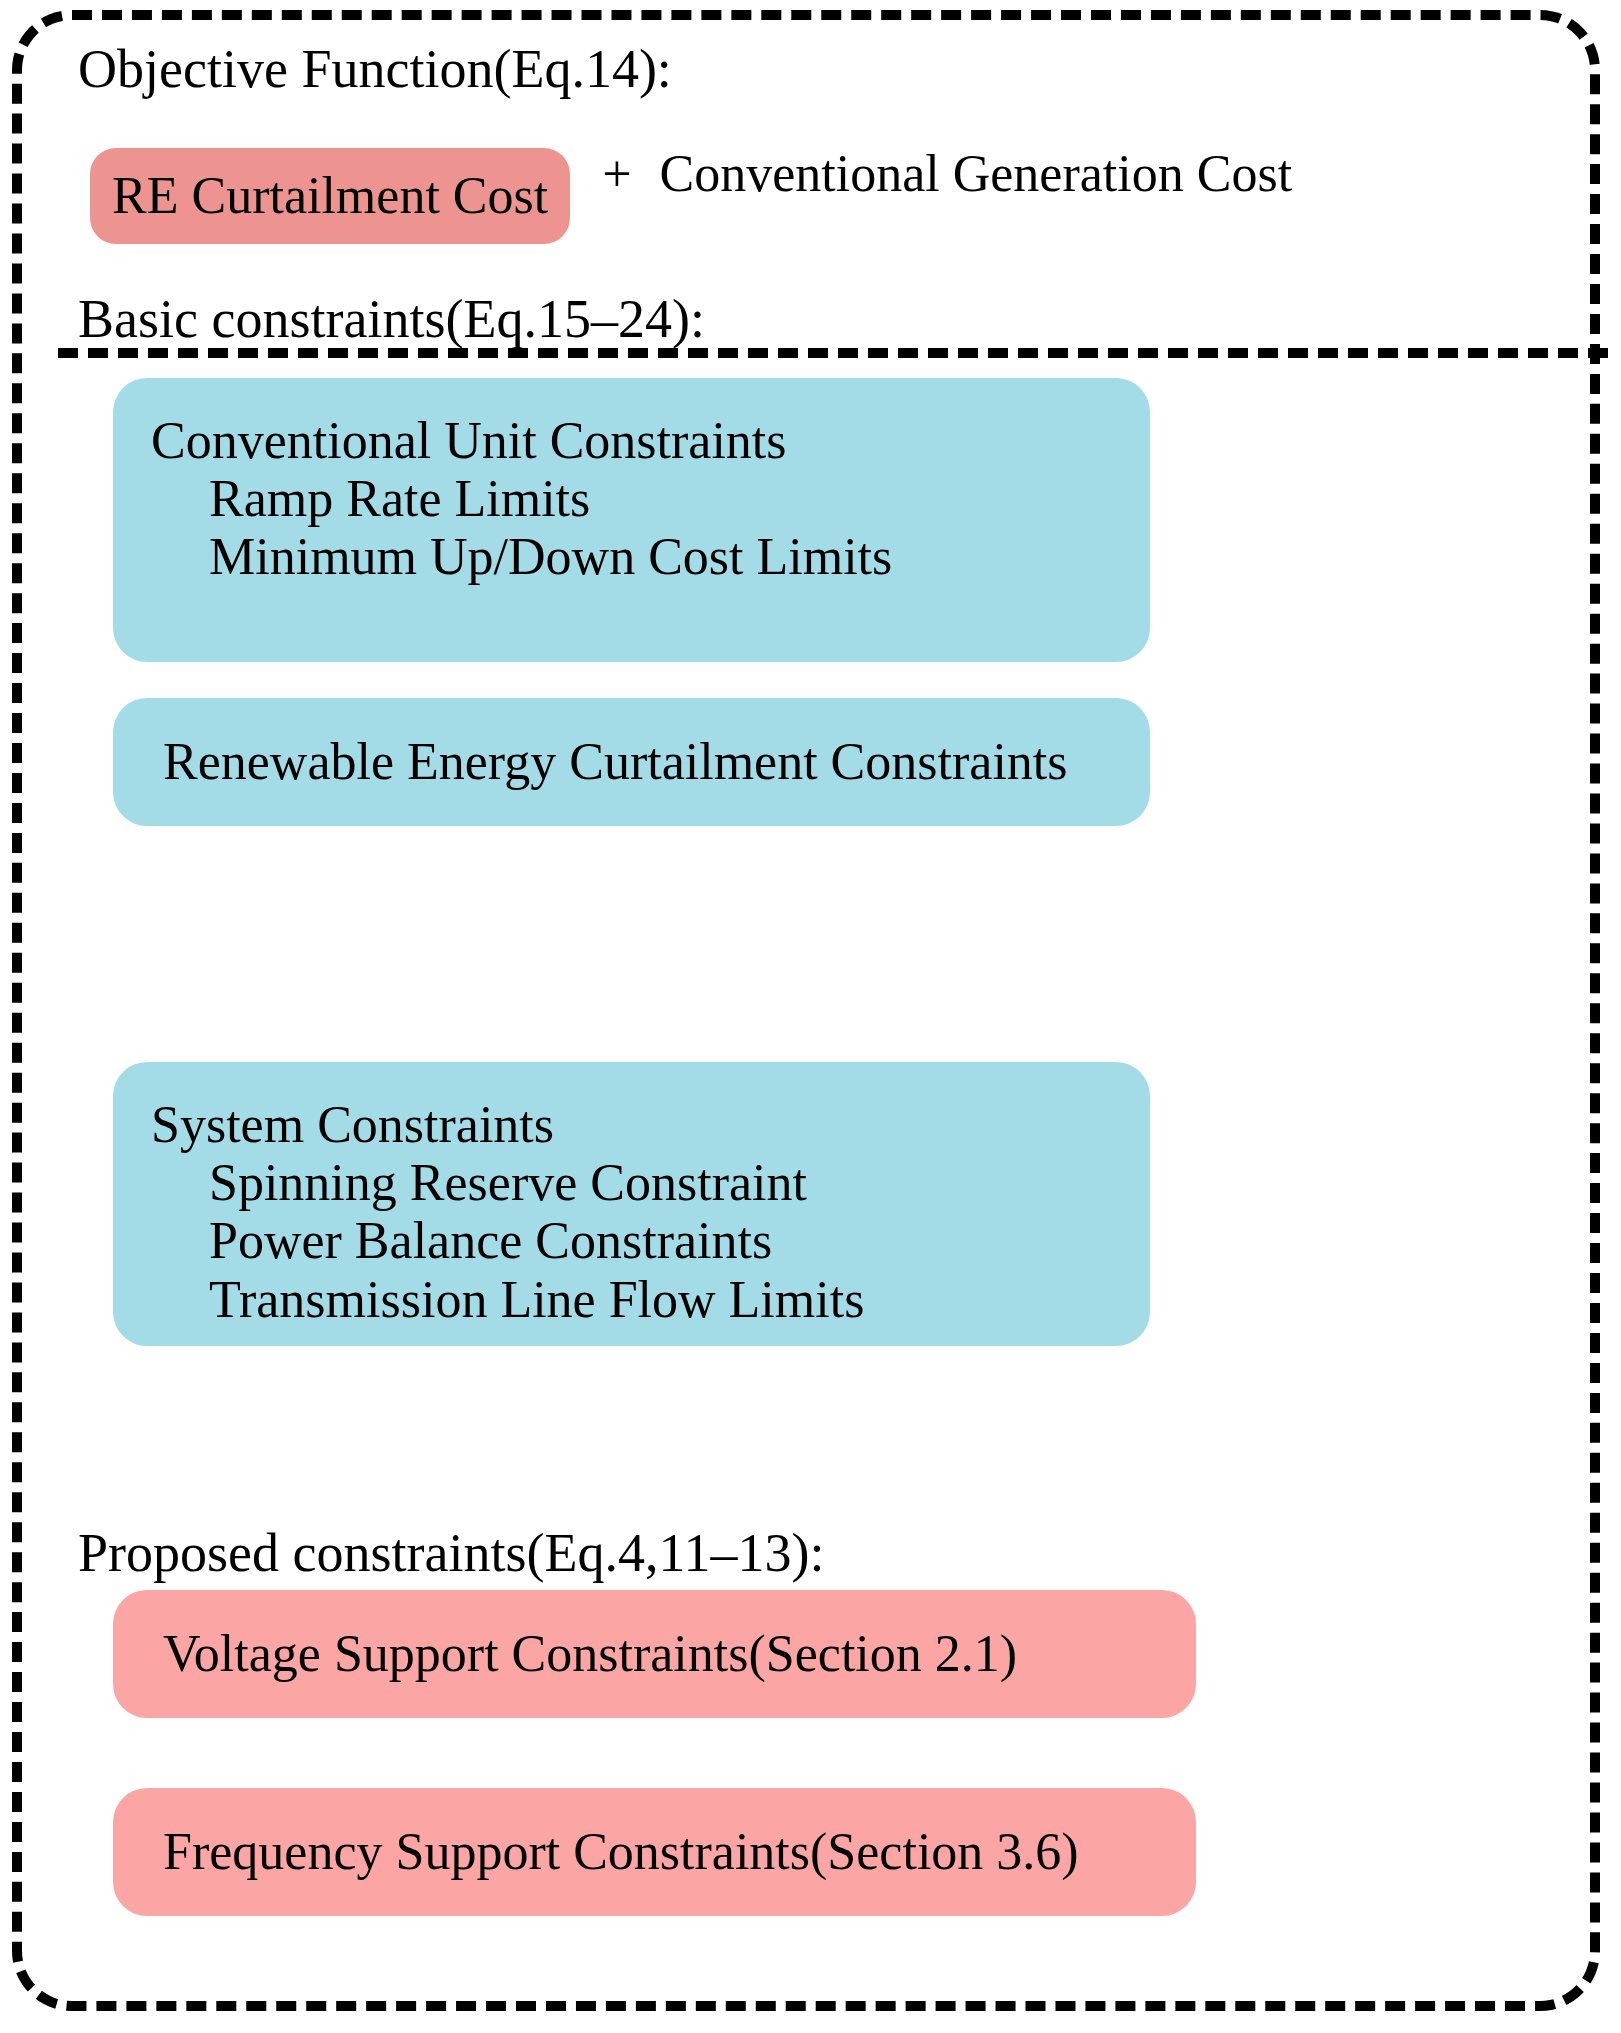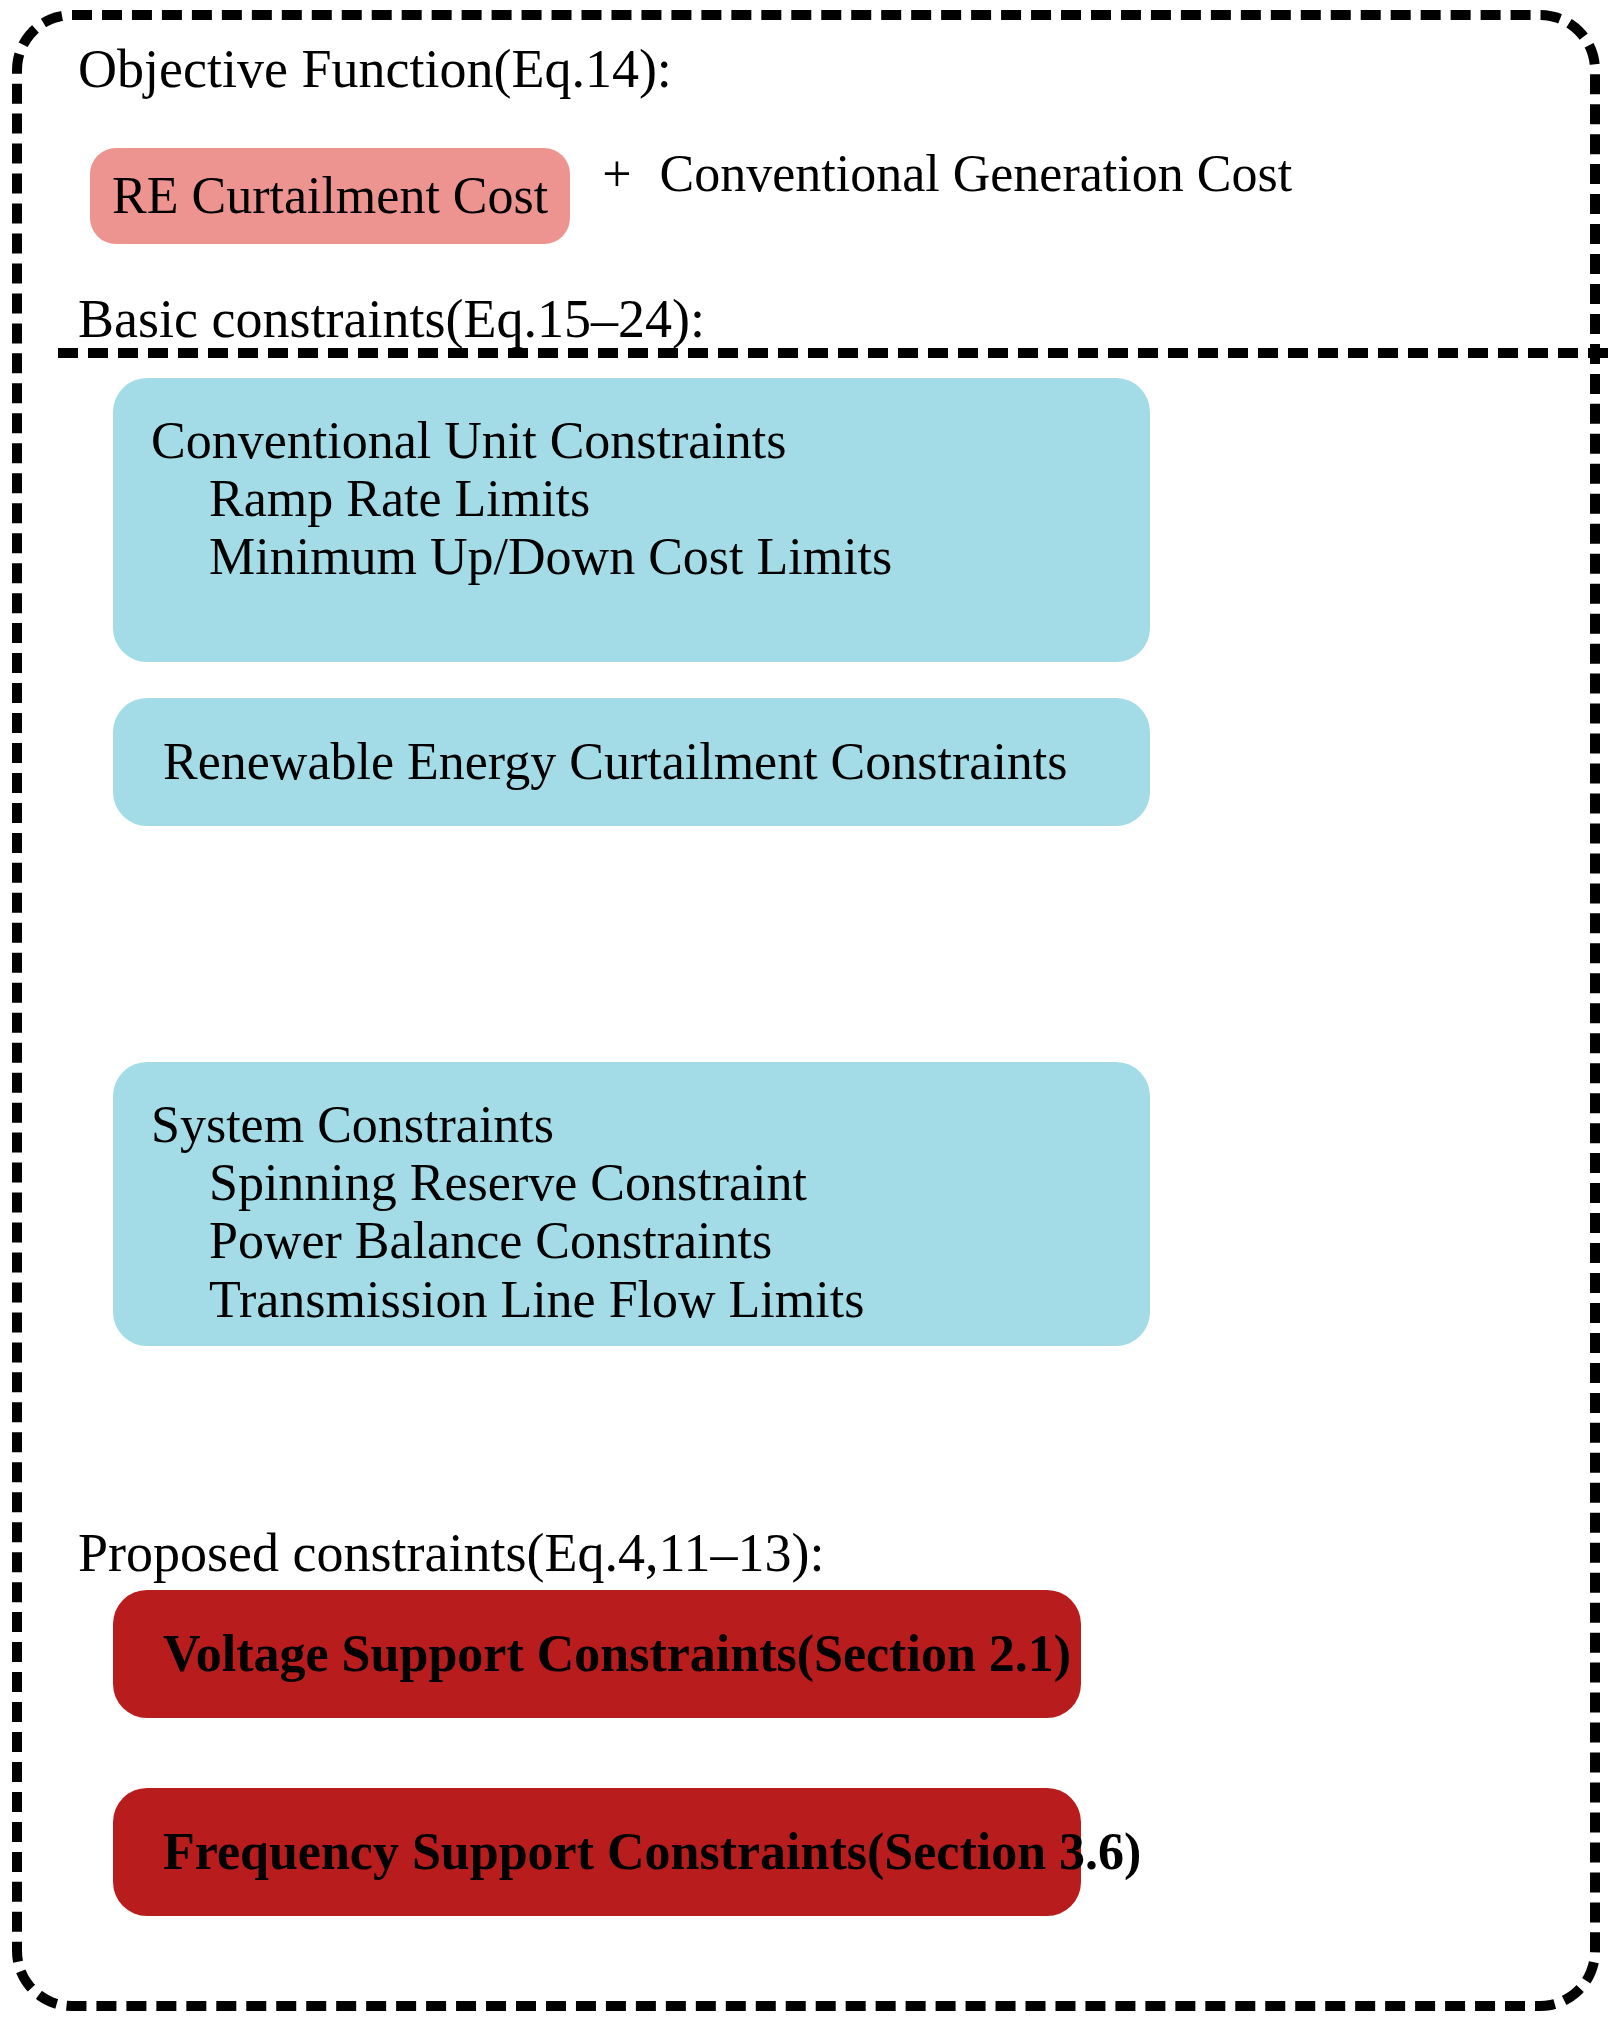--- a/index.html
+++ b/index.html
@@ -100,21 +100,21 @@
 
   
   .card {
     position: absolute;
     left: 113px;
     border-radius: 34px;
     box-sizing: border-box;
     padding: 34px 0 34px 0;
   }
   .card.blue   { background: #A3DCE6; width: 1037px; }
-  .card.orange { background: #b91c1c; width: 968px; font-weight: bold; }
+  .card.orange { background: #fca5a5; width: 1083px; }
 
   .card-title {
     font-size: 52px;
     color: #000000;
     line-height: 1.12;
     margin-left: 38px;
     white-space: nowrap;
   }
   .card-sub {
     font-size: 52px;

